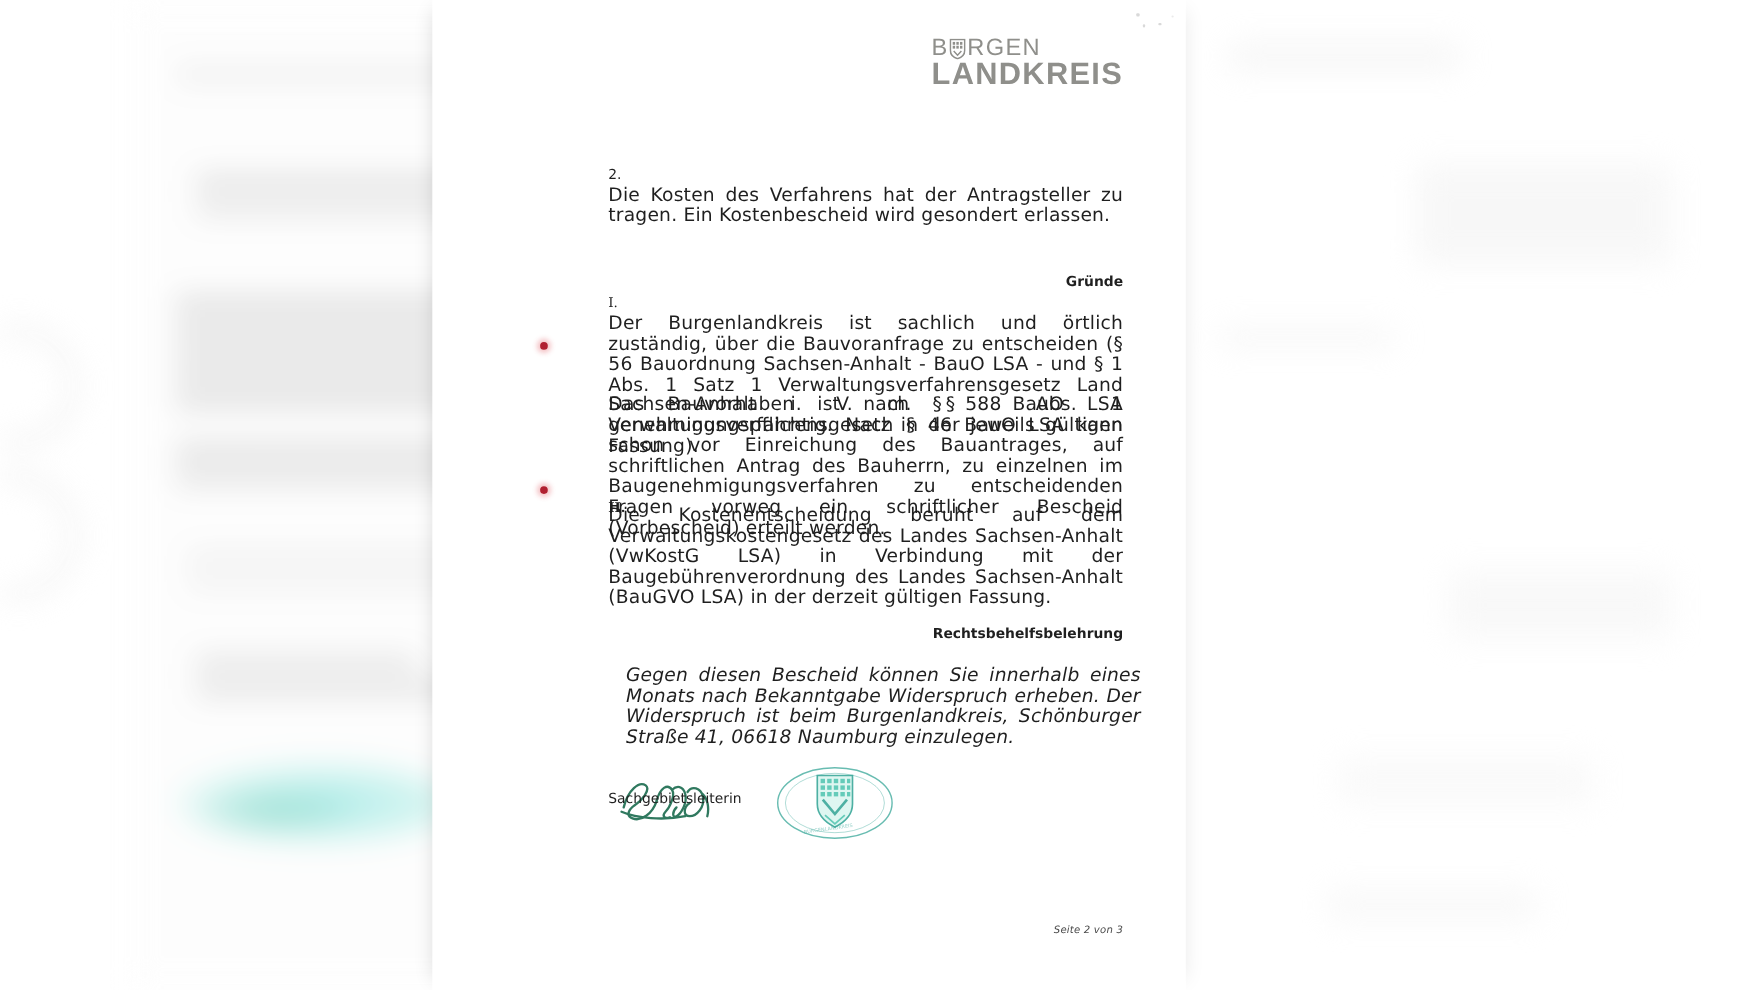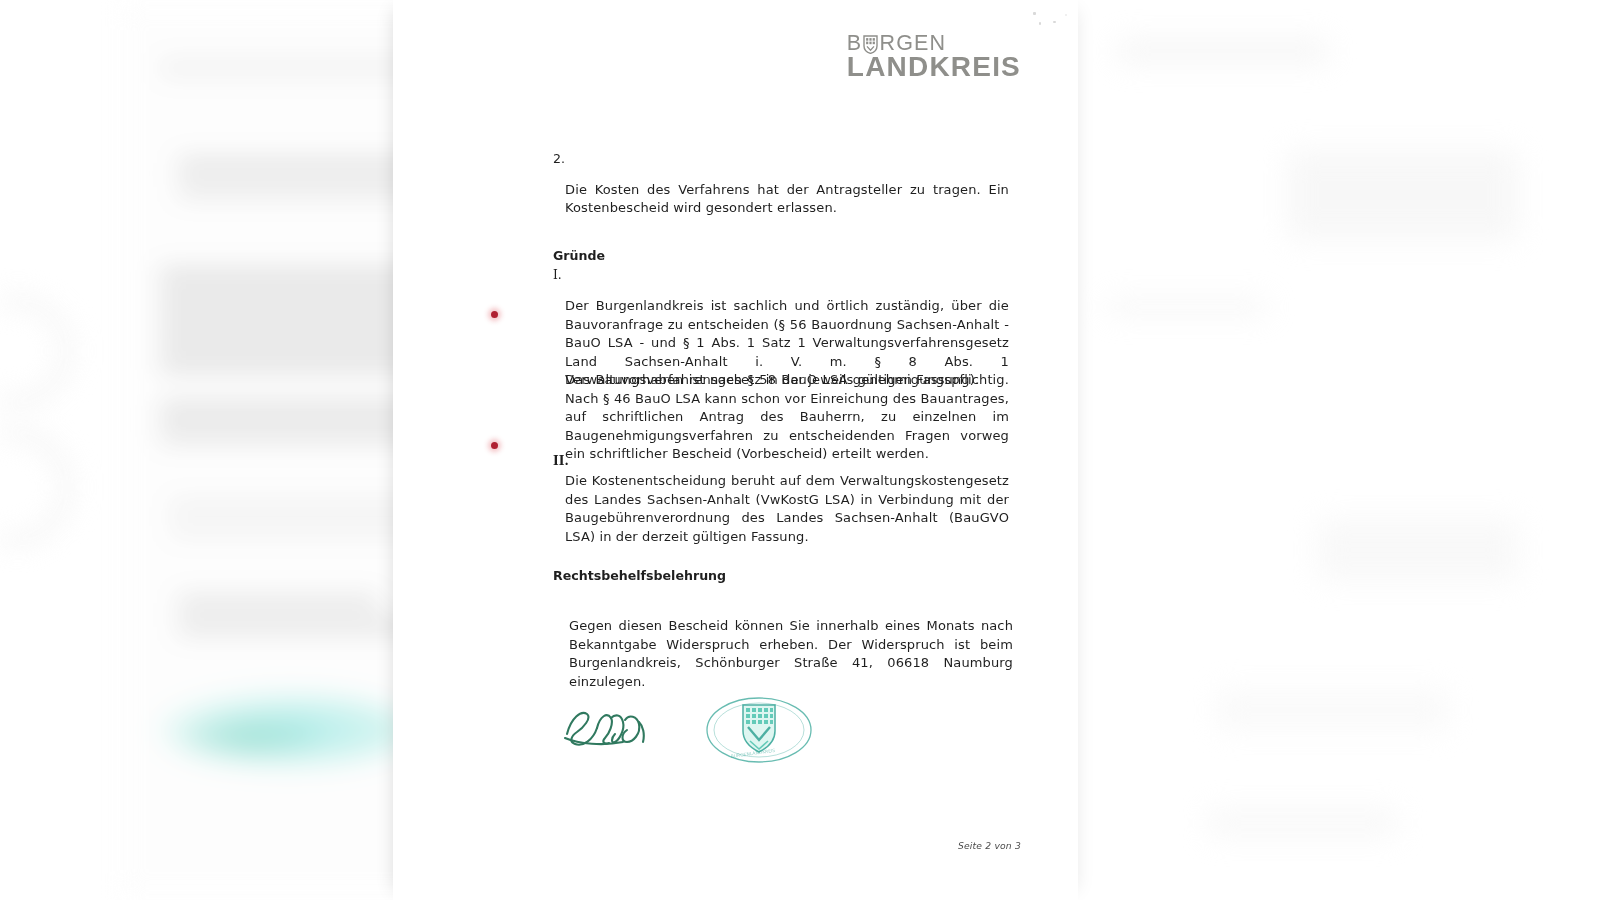--- a/index.html
+++ b/index.html
@@ -154,55 +154,55 @@
   
   #doc-body {
     position: absolute;
     left: 160px;
     top: 0;
     width: 468px;
     color: #1f1f1f;
     font-family: "DejaVu Sans", sans-serif;
   }
   .para {
-    font-size: 13px;
+    font-size: 17px;
     line-height: 18.6px;
     text-align: justify;
     letter-spacing: .01em;
-    margin: 12px;
+    margin: 0;
     -webkit-font-smoothing: antialiased;
   }
   .numeral {
     font-size: 12.6px;
     line-height: 18.6px;
     margin: 0;
   }
   .roman {
     font-family: "DejaVu Serif", serif;
     font-size: 12.2px;
     line-height: 18.6px;
     margin: 0;
   }
   .heading {
     font-size: 12.6px;
     line-height: 18.6px;
     font-weight: bold;
-    text-align: left;
+    text-align: right;
     margin: 0;
   }
 
   .blk-point2   { position: absolute; left: 0;  top: 150px; width: 468px; }
   .blk-gruende  { position: absolute; left: 0;  top: 247px; width: 468px; }
   .blk-roman1   { position: absolute; left: 0;  top: 266px; width: 468px; }
   .blk-para1    { position: absolute; left: 0;  top: 285px; width: 468px; }
   .blk-para2    { position: absolute; left: 0;  top: 359px; width: 468px; }
   .blk-roman2   { position: absolute; left: 0;  top: 452px; width: 468px; font-weight: bold; }
   .blk-para3    { position: absolute; left: 0;  top: 460px; width: 468px; }
   .blk-rbb      { position: absolute; left: 0;  top: 567px; width: 468px; }
-  .blk-para4    { position: absolute; left: 4px;  top: 605px; width: 468px; }
+  .blk-para4    { position: absolute; left: 16px;  top: 605px; width: 468px; font-style: italic; }
   .blk-sign     { position: absolute; left: 0;  top: 680px; width: 468px; }
 
   .sign-line {
     font-size: 12.6px;
     line-height: 18.6px;
     margin: 0;
     position: relative;
     z-index: 3;
   }
   .sign-gap { height: 37px; }
@@ -390,20 +390,21 @@
             <path d="M8 30 C12 14, 22 6, 28 10 C33 14, 24 24, 18 28 C12 32, 10 38, 16 40 C24 43, 34 36, 38 24"></path>
             <path d="M38 24 C41 12, 48 8, 52 14 C55 19, 50 30, 46 34 C43 37, 44 41, 50 39"></path>
             <path d="M52 14 C56 10, 62 10, 64 18 C66 26, 60 36, 56 38 C52 40, 52 34, 56 30"></path>
             <path d="M66 16 C70 10, 78 12, 80 20 C82 30, 74 38, 68 38 C62 38, 62 30, 68 26"></path>
             <path d="M80 18 C84 22, 86 30, 84 38"></path>
             <path d="M6 34 C20 40, 44 42, 64 38"></path>
           </g>
         </svg>
 
         <div class="sign-gap"></div>
+        <p class="sign-line">Sachgebietsleiterin</p>
       </div>
 
     </div>
 
     <div id="page-footer">Seite 2 von 3</div>
   </div>
 
   <div class="anno-dot" style="left:491px; top:311px;"></div>
   <div class="anno-dot" style="left:491px; top:442px;"></div>
 

